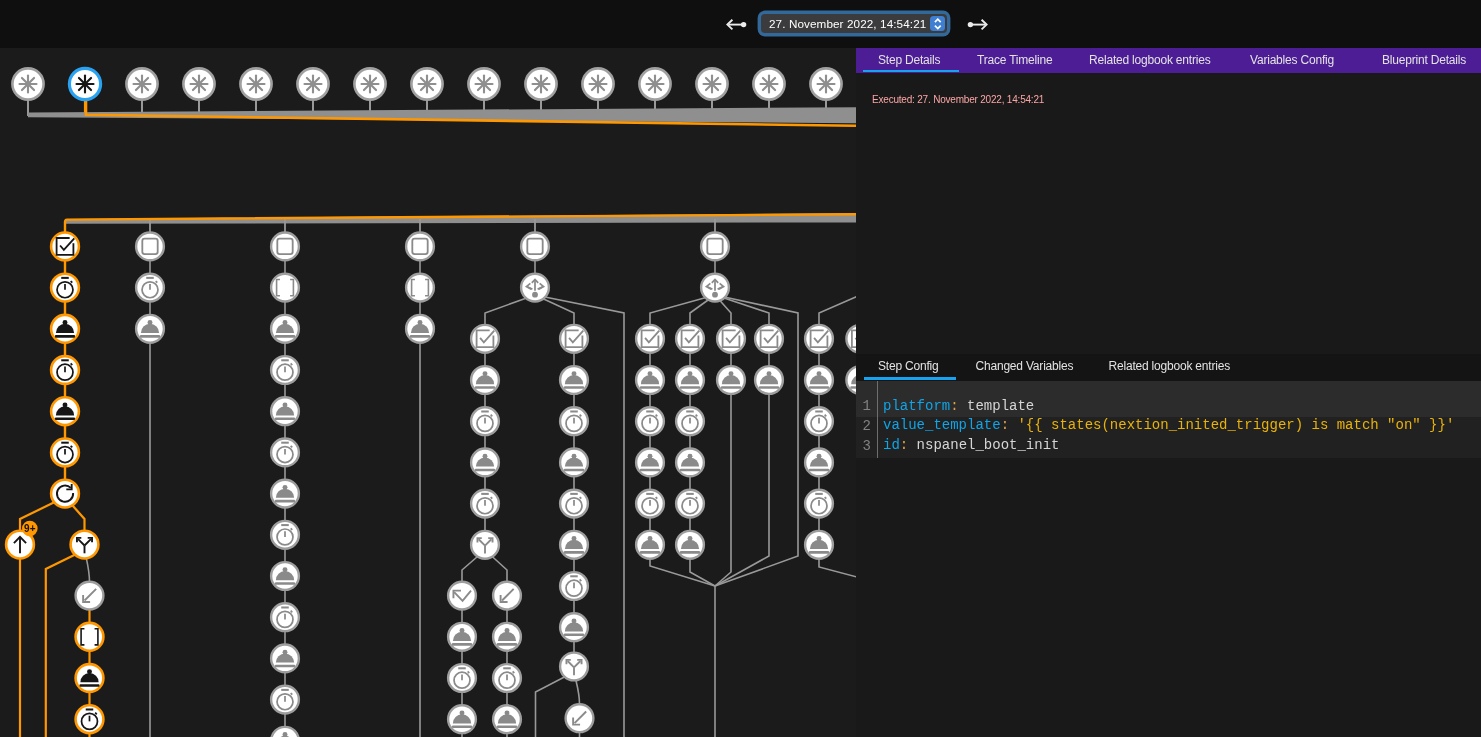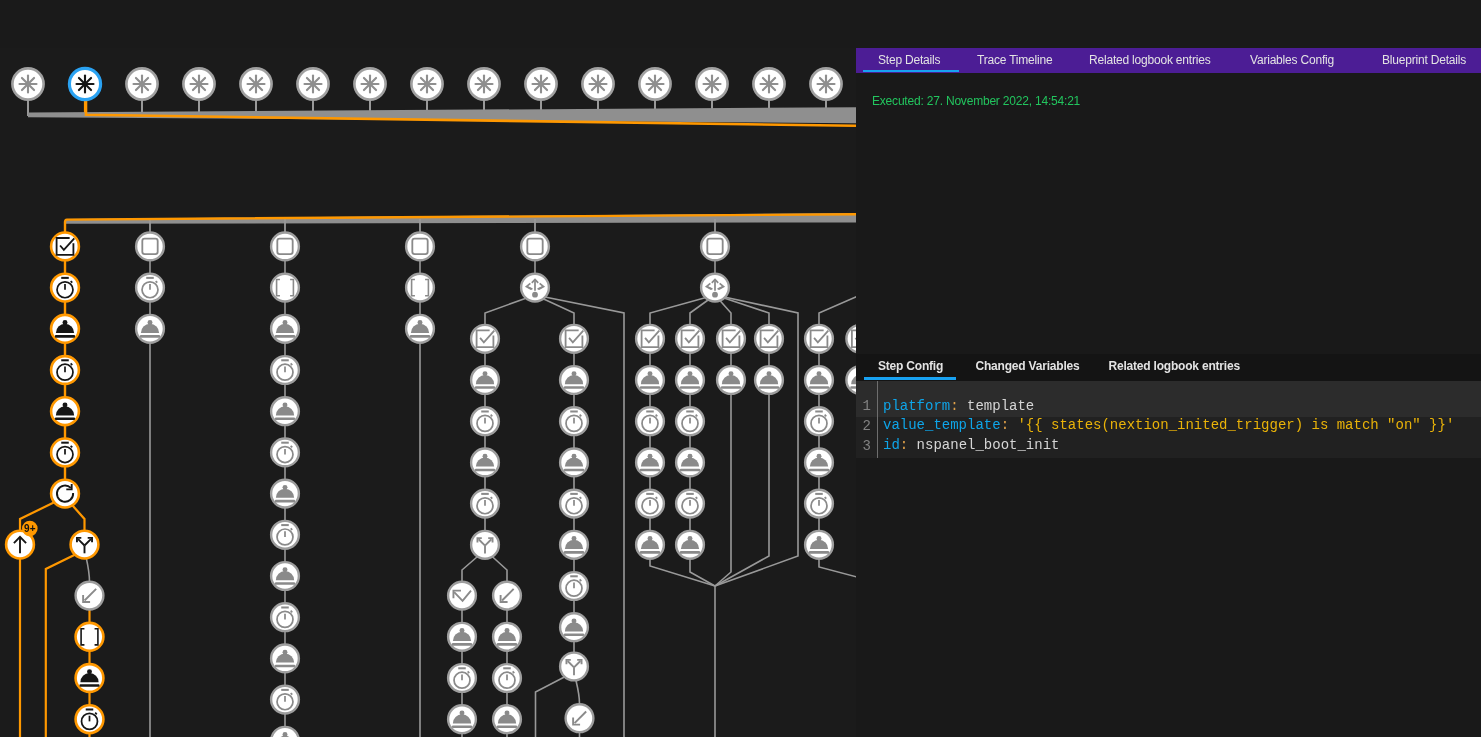--- a/index.html
+++ b/index.html
@@ -3,22 +3,22 @@
 <style>
  html,body{margin:0;padding:0;background:#1a1a1a;width:1481px;height:737px;overflow:hidden;
    font-family:"Liberation Sans", sans-serif;}
  #wrap{position:relative;width:1481px;height:737px;}
  #graph{position:absolute;left:0;top:0;}
  #toolbar{position:absolute;left:0;top:0;width:1481px;height:48px;background:#0f0f0f;z-index:5;}
  #panel{position:absolute;left:856px;top:48px;width:625px;height:689px;background:#191919;z-index:4;}
  .tabs1{position:absolute;left:0;top:0;width:100%;height:24.6px;background:#4c1d95;}
  .tabs1 span,.tabs2 span{position:absolute;top:5px;font-size:12px;color:#e3e3e3;letter-spacing:-0.2px;white-space:nowrap;}
  .ul{position:absolute;background:#18a2f2;height:2.7px;}
- .tabs2{position:absolute;left:0;top:306px;width:100%;height:26.7px;background:#141414;font-weight:bold;}
- #exec{position:absolute;left:16px;top:46px;font-size:12px;letter-spacing:-0.2px;color:#22c55e;}
+ .tabs2{position:absolute;left:0;top:306px;width:100%;height:26.7px;background:#141414;}
+ #exec{position:absolute;left:16px;top:46px;font-size:10px;letter-spacing:-0.2px;color:#fca5a5;}
  #code{position:absolute;left:0;top:333px;width:100%;height:77px;background:#212121;
     font-family:"Liberation Mono",monospace;font-size:14px;line-height:19.6px;}
  #code .hl{position:absolute;left:0;top:0;width:100%;height:35.5px;background:#2c2c2c;}
  #gut{position:absolute;left:0;top:0;width:20.5px;height:77px;border-right:1.2px solid #6e6e6e;}
  #gut div{position:absolute;width:15px;text-align:right;color:#828282;}
  #lines{position:absolute;left:27px;top:15.8px;color:#d6d6d6;white-space:pre;}
  .k{color:#0ea5e9;} .c{color:#dfa04a;} .g{color:#eab308;}
  #sel{position:absolute;left:761px;top:14px;width:186px;height:19px;background:#3b3b3d;border-radius:4px;
    box-shadow:0 0 0 3.4px #33689a;}
  #sel .txt{position:absolute;left:8px;top:0;line-height:19.5px;font-size:11.7px;color:#ffffff;letter-spacing:0.1px;white-space:nowrap;}
@@ -334,20 +334,38 @@
       <use href="#tmr" transform="translate(819 503.6) scale(1.45)" color="#8a8a8a"></use>
       <circle cx="819" cy="544.8" r="13.9" fill="#ffffff" stroke="#9d9d9d" stroke-width="2.4"></circle>
       <use href="#bel" transform="translate(819 544.8) scale(1.45)" color="#8a8a8a"></use>
       <circle cx="860.3" cy="338.8" r="13.9" fill="#ffffff" stroke="#9d9d9d" stroke-width="2.4"></circle>
       <use href="#chk" transform="translate(860.3 338.8) scale(1.45)" color="#8a8a8a"></use>
       <circle cx="860.3" cy="380.0" r="13.9" fill="#ffffff" stroke="#9d9d9d" stroke-width="2.4"></circle>
       <use href="#bel" transform="translate(860.3 380.0) scale(1.45)" color="#8a8a8a"></use>
       <circle cx="29.8" cy="528.6" r="7.8" fill="#ff9800"></circle>
       <text x="29.8" y="532" font-family="Liberation Sans, sans-serif" font-size="10" font-weight="700" fill="#111" text-anchor="middle">9+</text>
 </svg>
+<div id="toolbar">
+ <svg width="1481" height="48">
+  <g stroke="#ececec" stroke-width="1.9" fill="none">
+   <line x1="729" y1="24.6" x2="743" y2="24.6"></line>
+   <path d="M 732.4,19.8 L 727.4,24.6 L 732.4,29.4"></path>
+   <circle cx="743.6" cy="24.6" r="2.7" fill="#ececec" stroke="none"></circle>
+   <line x1="971" y1="24.6" x2="985" y2="24.6"></line>
+   <path d="M 981.6,19.8 L 986.6,24.6 L 981.6,29.4"></path>
+   <circle cx="970.4" cy="24.6" r="2.7" fill="#ececec" stroke="none"></circle>
+  </g>
+ </svg>
+ <div id="sel">
+        <span class="txt">27. November 2022, 14:54:21</span>
+   <span class="stp"><svg width="16" height="16" viewBox="0 0 16 16">
+     <path d="M 4.9,6.1 L 7.8,3.2 L 10.7,6.1 M 4.9,9.7 L 7.8,12.6 L 10.7,9.7" stroke="#fff" stroke-width="1.7" fill="none"></path>
+   </svg></span>
+      </div>
+</div>
 <div id="panel">
  <div class="tabs1">
    <span style="left:22px">Step Details</span>
    <span style="left:121px">Trace Timeline</span>
    <span style="left:233px">Related logbook entries</span>
    <span style="left:394px">Variables Config</span>
    <span style="left:526px">Blueprint Details</span>
  </div>
  <div class="ul" style="left:6.5px;top:21.6px;width:96px"></div>
  <div id="exec">Executed: 27. November 2022, 14:54:21</div>

